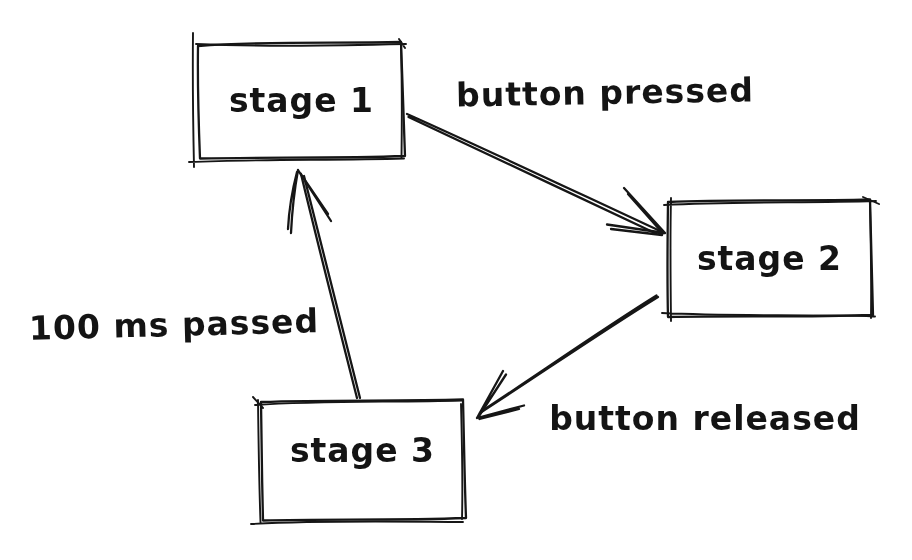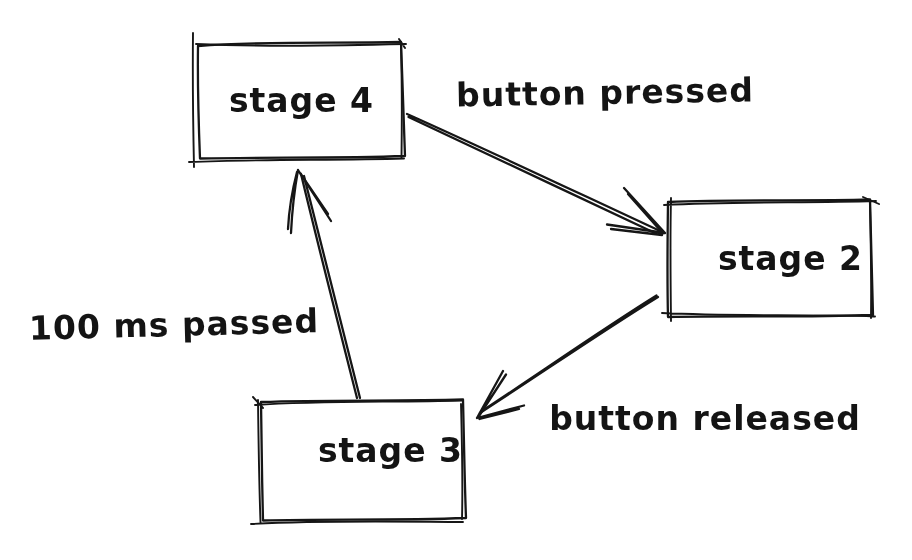--- a/index.html
+++ b/index.html
@@ -68,25 +68,25 @@
       <path d="M658 297 C598 334 539 375 480 413 M656.5 295.5 C598 332 540 373 482 411"></path>
       <path d="M477 418 L503 371 M479 416 L506 374.5 M477 418 L524 405.5 M479.5 419 L519 409"></path>
     </g>
 
     <g>
       <path d="M357 398 C338 323 319 249 301 174 M360 398 C341 324 322 250 304 176"></path>
       <path d="M298 170 C294 192 292 212 291 233 M297 172 C292 191 289 210 288 229 M298 170 L331 221 M300 173 L328 214"></path>
     </g>
   </svg>
 
-  <div class="label node-label" style="left:200px; top:42px; width:203px; height:116px;">stage 4</div>
+  <div class="label node-label" style="left:200px; top:42px; width:203px; height:116px;">stage 1</div>
 
-  <div class="label node-label" style="left:667px; top:200px; width:205px; height:117px;margin-left:21px;">stage 2</div>
+  <div class="label node-label" style="left:667px; top:200px; width:205px; height:117px;">stage 2</div>
 
-  <div class="label node-label" style="left:260px; top:400px; width:205px; height:101px;padding-left:28px;">stage 3</div>
+  <div class="label node-label" style="left:260px; top:400px; width:205px; height:101px;">stage 3</div>
 
   <div class="label edge-label tilt-a" style="left:440px; top:66px; width:330px; height:52px;">button pressed</div>
 
   <div class="label edge-label" style="left:535px; top:380px; width:340px; height:52px;margin-top:12px;">button released</div>
 
   <div class="label edge-label tilt-b" style="left:18px; top:294px; width:312px; height:60px;">100 ms passed</div>
 
 </div>
 
 </body></html>

